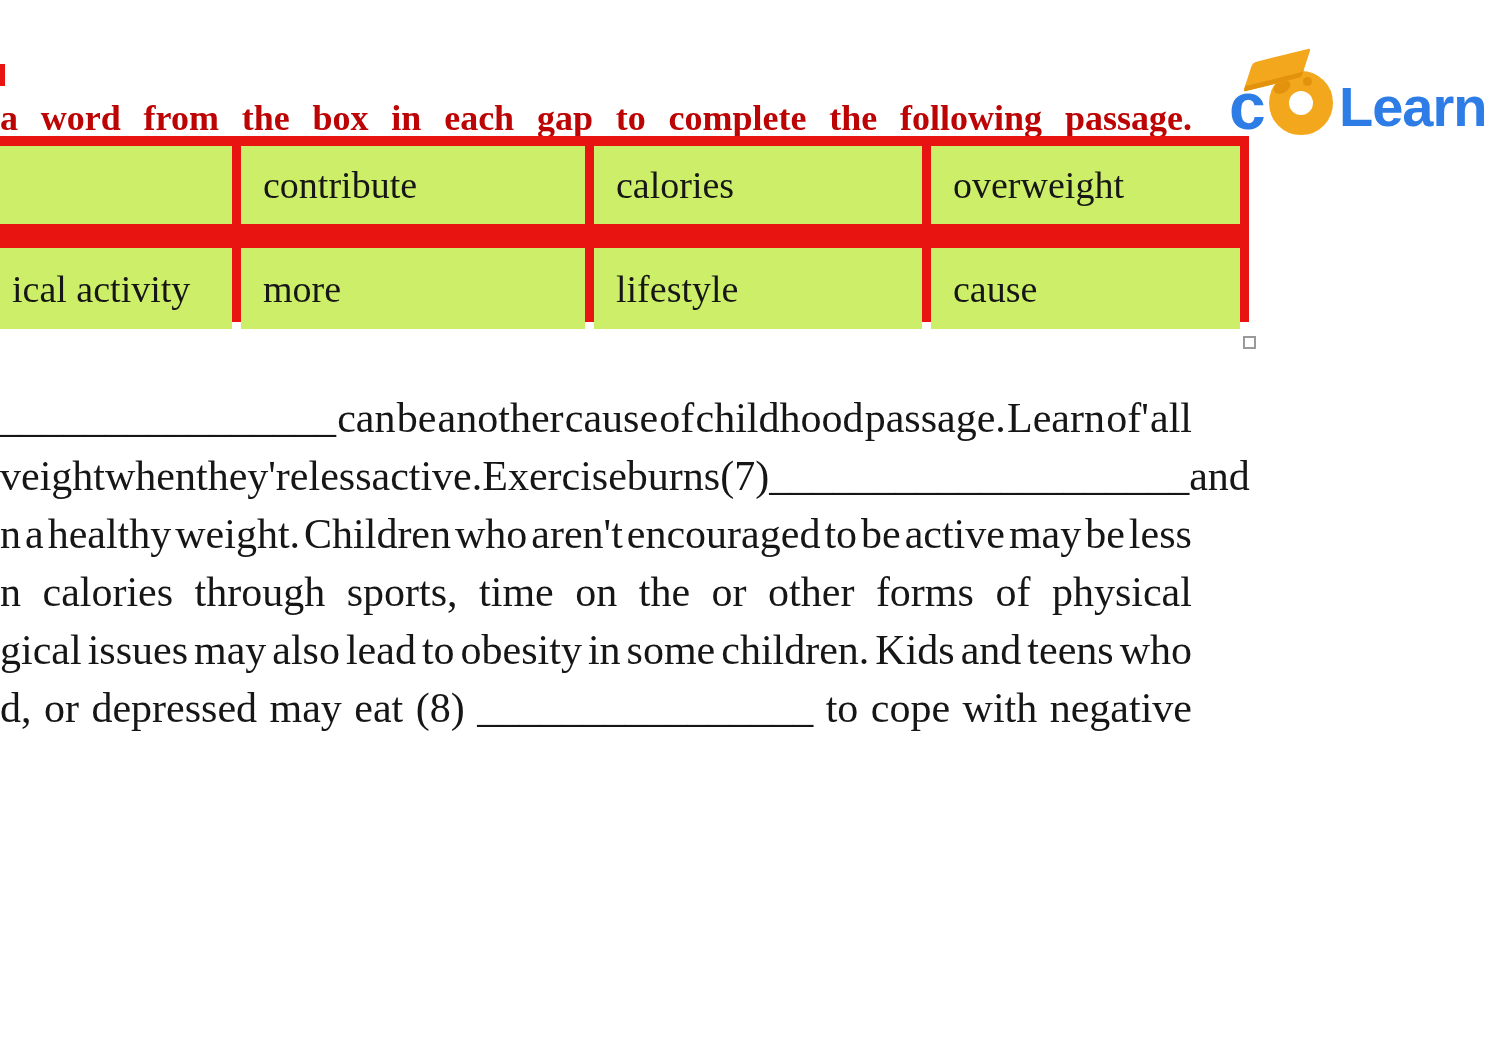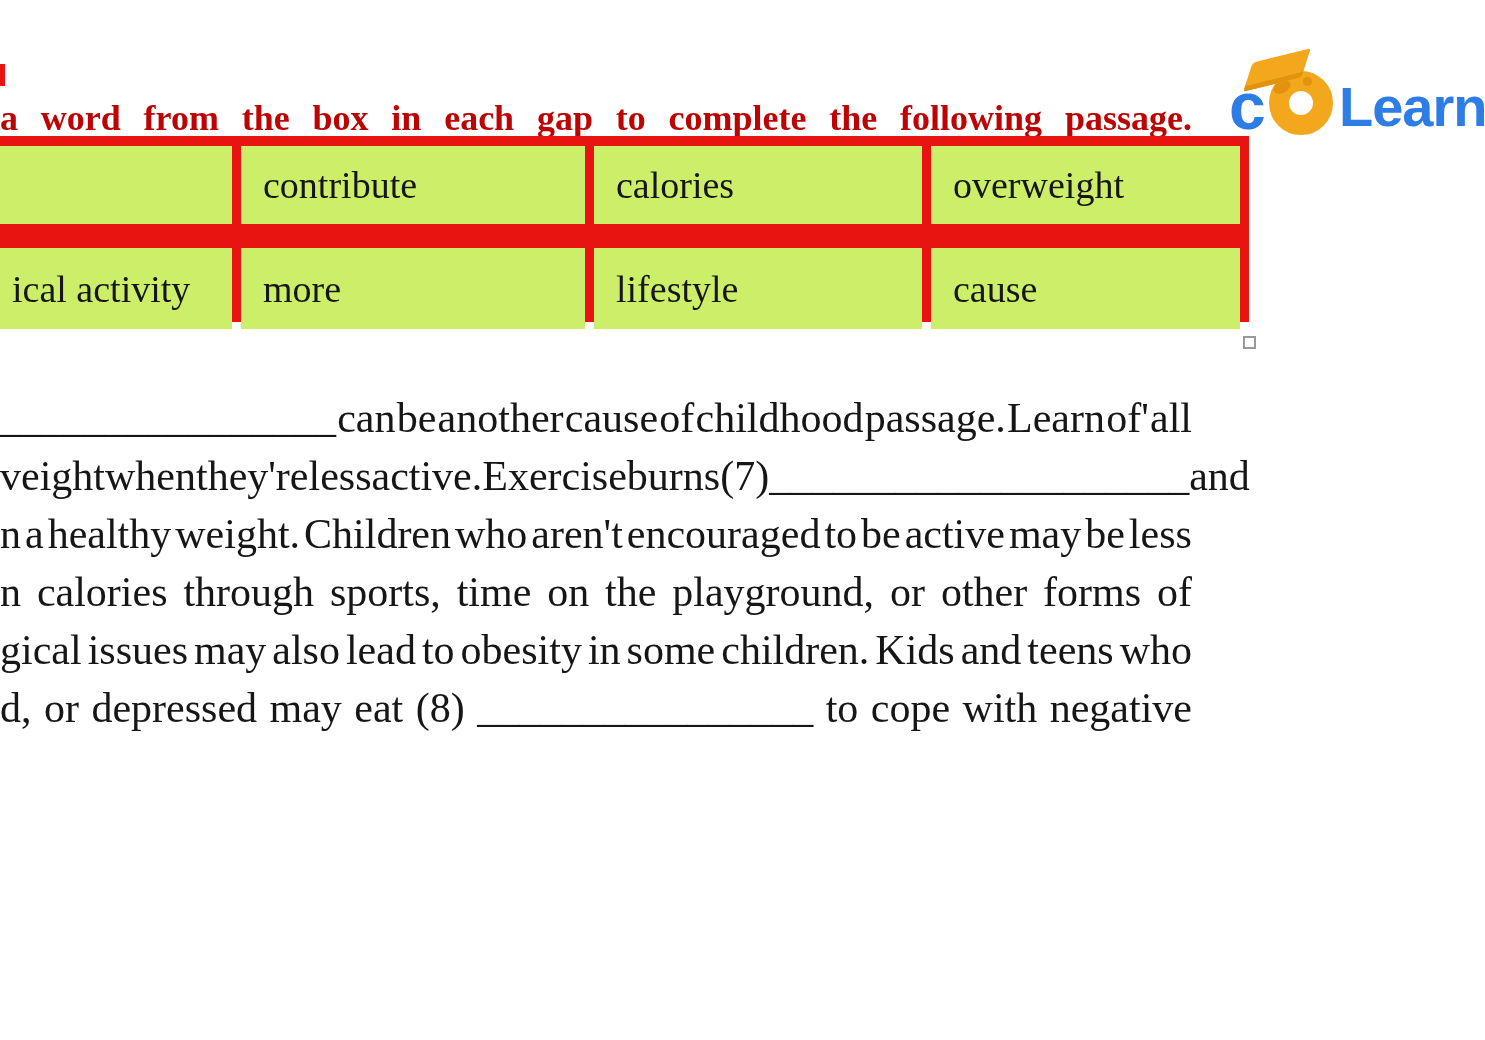--- a/index.html
+++ b/index.html
@@ -159,25 +159,25 @@
         <span>less</span>
       </div>
     <div class="pline">
         <span>n</span>
         <span>calories</span>
         <span>through</span>
         <span>sports,</span>
         <span>time</span>
         <span>on</span>
         <span>the</span>
-        <span>playground,</span>
         <span>or</span>
         <span>other</span>
         <span>forms</span>
         <span>of</span>
+        <span>physical</span>
       </div>
     <div class="pline">
         <span>gical</span>
         <span>issues</span>
         <span>may</span>
         <span>also</span>
         <span>lead</span>
         <span>to</span>
         <span>obesity</span>
         <span>in</span>

